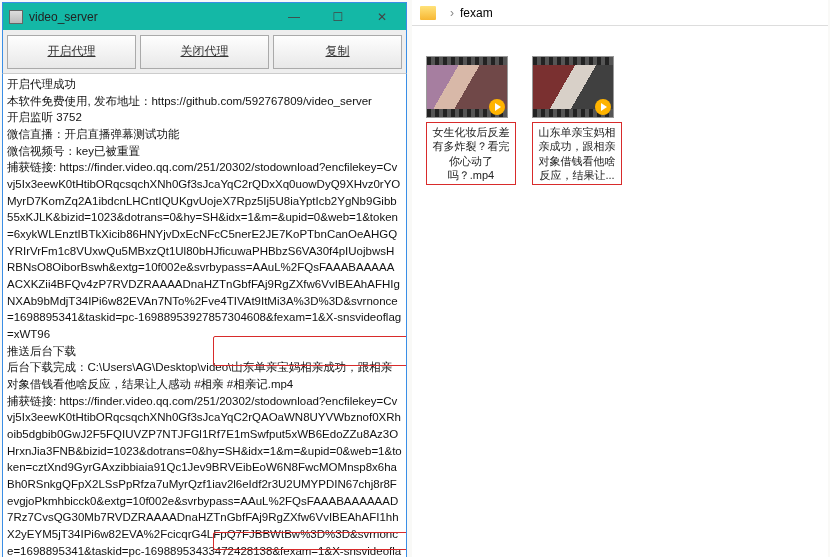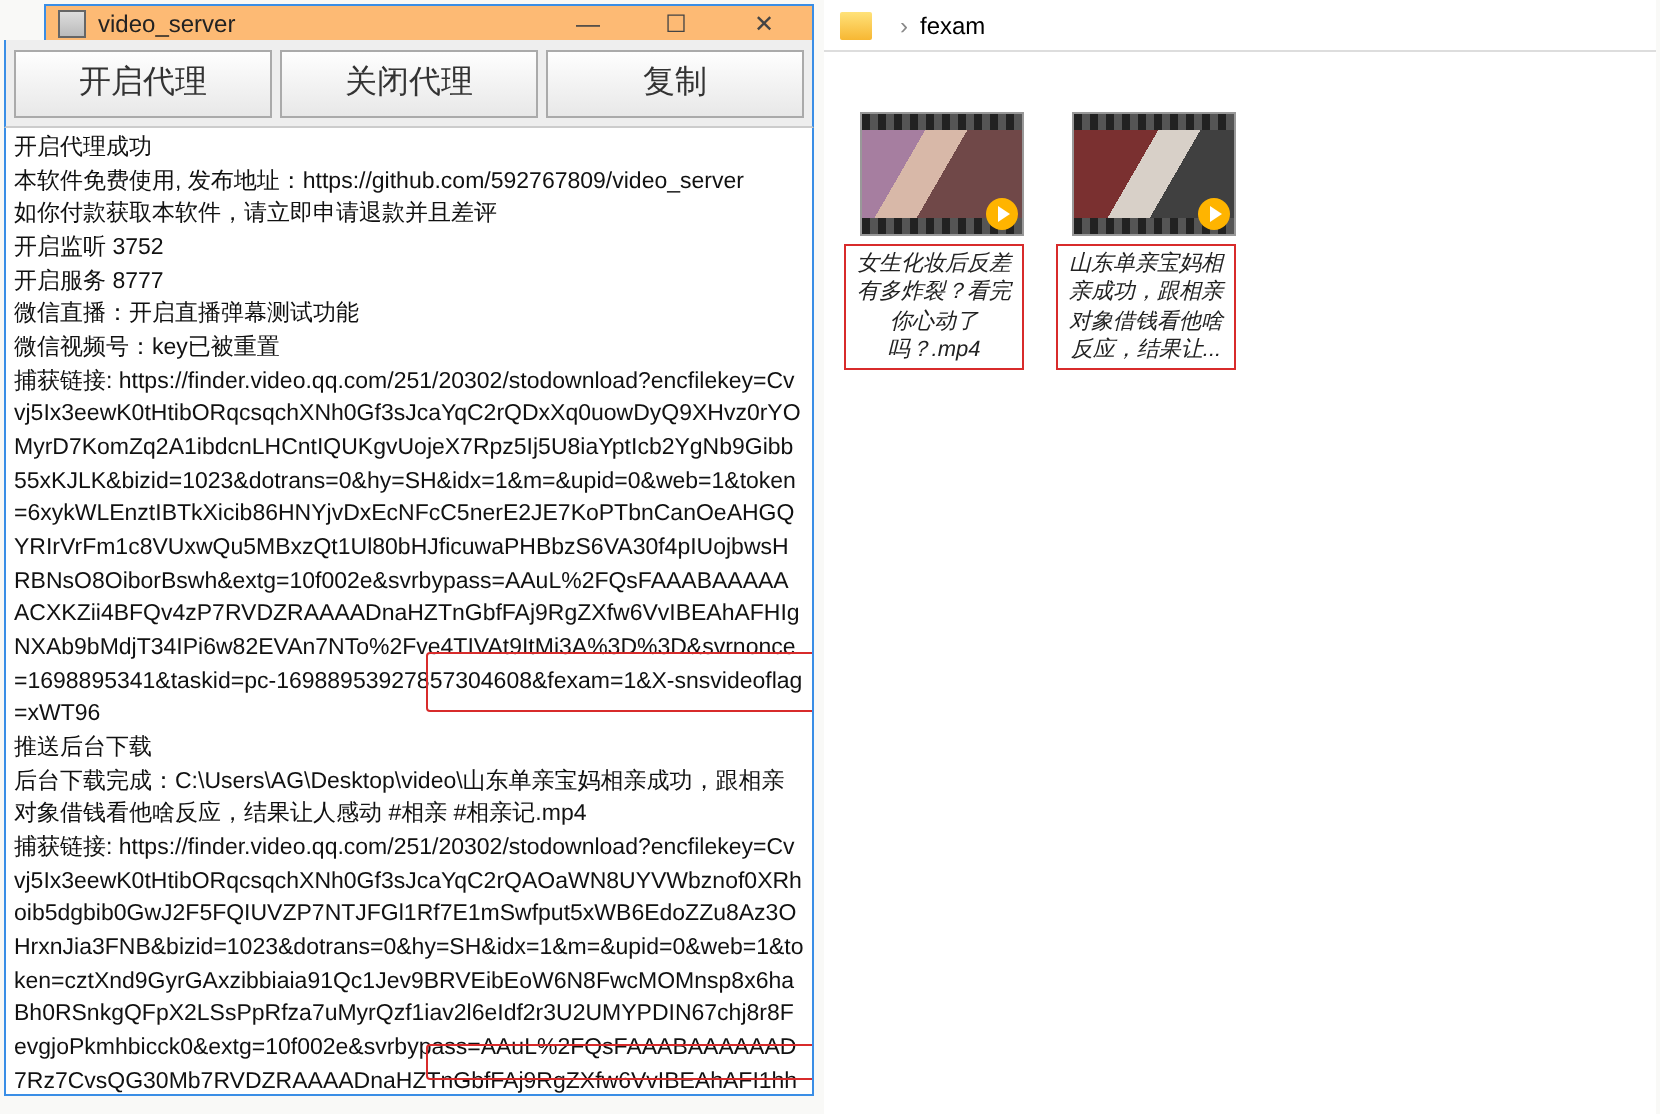--- a/index.html
+++ b/index.html
@@ -13,28 +13,27 @@
     height: 557px;
     position: relative;
   }
   .left-pane {
     position: absolute;
     left: 2px; top: 2px;
     width: 405px;
     height: 555px;
   }
   .titlebar {
-    height: 18px;
-    background: #fdba74;
+    height: 28px;
+    background: #14b8a6;
     border: 1px solid #3a8ee6;
     border-bottom: none;
     display: flex;
     align-items: center;
     padding: 0 2px 0 6px;
-    margin-left: 20px;
   }
   .titlebar .appicon {
     width: 14px; height: 14px;
     border: 1px solid #666;
     background: linear-gradient(#ddd,#bbb);
     margin-right: 6px;
   }
   .titlebar .title { flex: 1; color: #222; }
   .sysbtn {
     width: 44px; height: 26px;
@@ -51,23 +50,24 @@
     align-items: center;
     justify-content: space-around;
     padding: 4px 2px;
   }
   .tbtn {
     flex: 1;
     height: 34px;
     margin: 0 2px;
     background: linear-gradient(#fefefe,#e8e8e8);
     border: 1px solid #aaa;
-    font-size: 16px;
+    font-size: 12px;
     color: #333;
     cursor: pointer;
+    text-decoration: underline;
   }
   .logarea {
     border: 1px solid #3a8ee6;
     border-top: none;
     height: 484px;
     overflow: hidden;
     background: #fff;
     padding: 2px 4px;
     font-size: 11.5px;
     line-height: 1.45;
@@ -111,22 +111,21 @@
   .filesarea {
     padding: 30px 14px;
     display: flex;
     gap: 20px;
     align-items: flex-start;
   }
   .fileitem {
     width: 86px;
     display: flex;
     flex-direction: column;
-    align-items: flex-end;
-    font-style: italic;
+    align-items: flex-start;
   }
   .thumbwrap {
     width: 82px; height: 62px;
     position: relative;
     background: #000;
     border: 1px solid #999;
   }
   .filmstrip-top, .filmstrip-bot {
     position: absolute; left: 0; right: 0; height: 8px;
     background: repeating-linear-gradient(90deg,#222 0 4px,#555 4px 8px);
@@ -178,23 +177,21 @@
   <div class="toolbar">
     <button class="tbtn">开启代理</button>
     <button class="tbtn">关闭代理</button>
     <button class="tbtn">复制</button>
   </div>
   <div class="logarea" id="logarea">
     <div class="hl1"></div>
     <div class="hl2"></div>
   <div class="line">开启代理成功</div>
       <div class="line">本软件免费使用, 发布地址：https://github.com/592767809/video_server</div>
-      <div class="line">如你付款获取本软件，请立即申请退款并且差评</div>
       <div class="line">开启监听 3752</div>
-      <div class="line">开启服务 8777</div>
       <div class="line">微信直播：开启直播弹幕测试功能</div>
       <div class="line">微信视频号：key已被重置</div>
       <div class="line">捕获链接: https://finder.video.qq.com/251/20302/stodownload?encfilekey=Cvvj5Ix3eewK0tHtibORqcsqchXNh0Gf3sJcaYqC2rQDxXq0uowDyQ9XHvz0rYOMyrD7KomZq2A1ibdcnLHCntIQUKgvUojeX7Rpz5Ij5U8iaYptIcb2YgNb9Gibb55xKJLK&amp;bizid=1023&amp;dotrans=0&amp;hy=SH&amp;idx=1&amp;m=&amp;upid=0&amp;web=1&amp;token=6xykWLEnztIBTkXicib86HNYjvDxEcNFcC5nerE2JE7KoPTbnCanOeAHGQYRIrVrFm1c8VUxwQu5MBxzQt1Ul80bHJficuwaPHBbzS6VA30f4pIUojbwsHRBNsO8OiborBswh&amp;extg=10f002e&amp;svrbypass=AAuL%2FQsFAAABAAAAAACXKZii4BFQv4zP7RVDZRAAAADnaHZTnGbfFAj9RgZXfw6VvIBEAhAFHIgNXAb9bMdjT34IPi6w82EVAn7NTo%2Fve4TIVAt9ItMi3A%3D%3D&amp;svrnonce=1698895341&amp;taskid=pc-16988953927857304608&amp;fexam=1&amp;X-snsvideoflag=xWT96</div>
       <div class="line">推送后台下载</div>
       <div class="line">后台下载完成：C:\Users\AG\Desktop\video\山东单亲宝妈相亲成功，跟相亲对象借钱看他啥反应，结果让人感动 #相亲 #相亲记.mp4</div>
       <div class="line">捕获链接: https://finder.video.qq.com/251/20302/stodownload?encfilekey=Cvvj5Ix3eewK0tHtibORqcsqchXNh0Gf3sJcaYqC2rQAOaWN8UYVWbznof0XRhoib5dgbib0GwJ2F5FQIUVZP7NTJFGl1Rf7E1mSwfput5xWB6EdoZZu8Az3OHrxnJia3FNB&amp;bizid=1023&amp;dotrans=0&amp;hy=SH&amp;idx=1&amp;m=&amp;upid=0&amp;web=1&amp;token=cztXnd9GyrGAxzibbiaia91Qc1Jev9BRVEibEoW6N8FwcMOMnsp8x6haBh0RSnkgQFpX2LSsPpRfza7uMyrQzf1iav2l6eIdf2r3U2UMYPDIN67chj8r8FevgjoPkmhbicck0&amp;extg=10f002e&amp;svrbypass=AAuL%2FQsFAAABAAAAAAD7Rz7CvsQG30Mb7RVDZRAAAADnaHZTnGbfFAj9RgZXfw6VvIBEAhAFI1hhX2yEYM5jT34IPi6w82EVA%2FcicqrG4LFpQ7FJBBWtBw%3D%3D&amp;svrnonce=1698895341&amp;taskid=pc-16988953433472428138&amp;fexam=1&amp;X-snsvideoflag=xWT96</div>
     </div>
 </div>
 
 <div class="right-pane">

